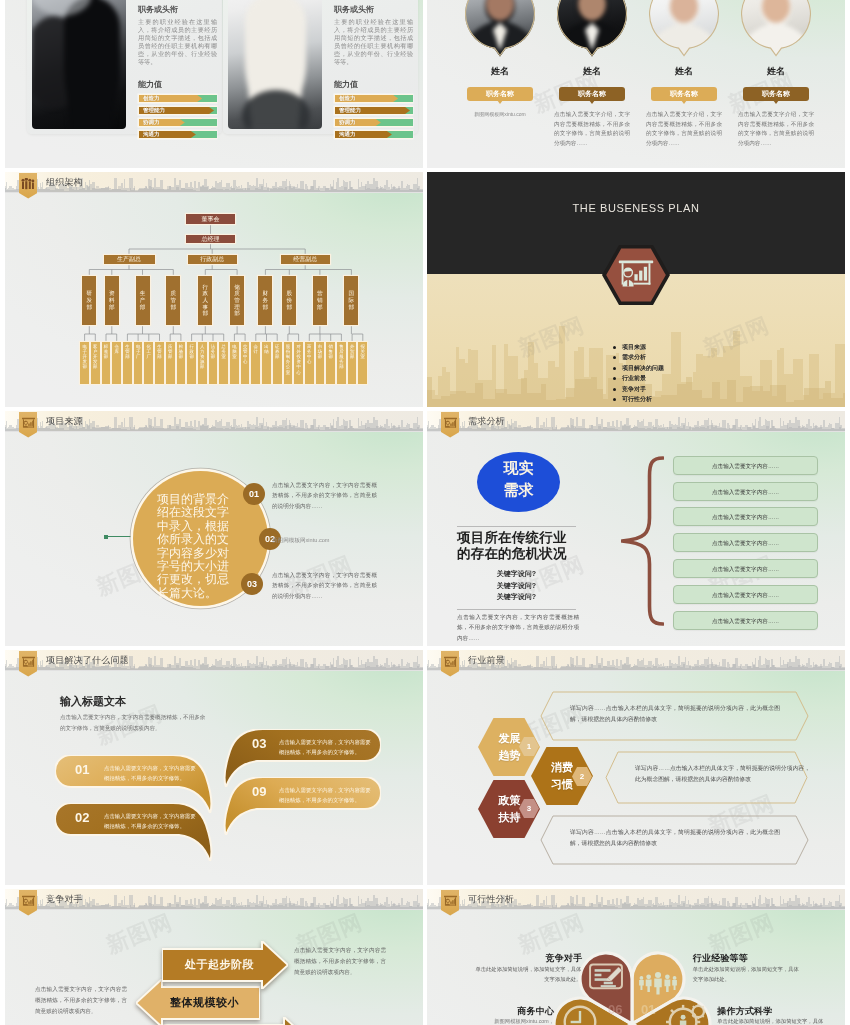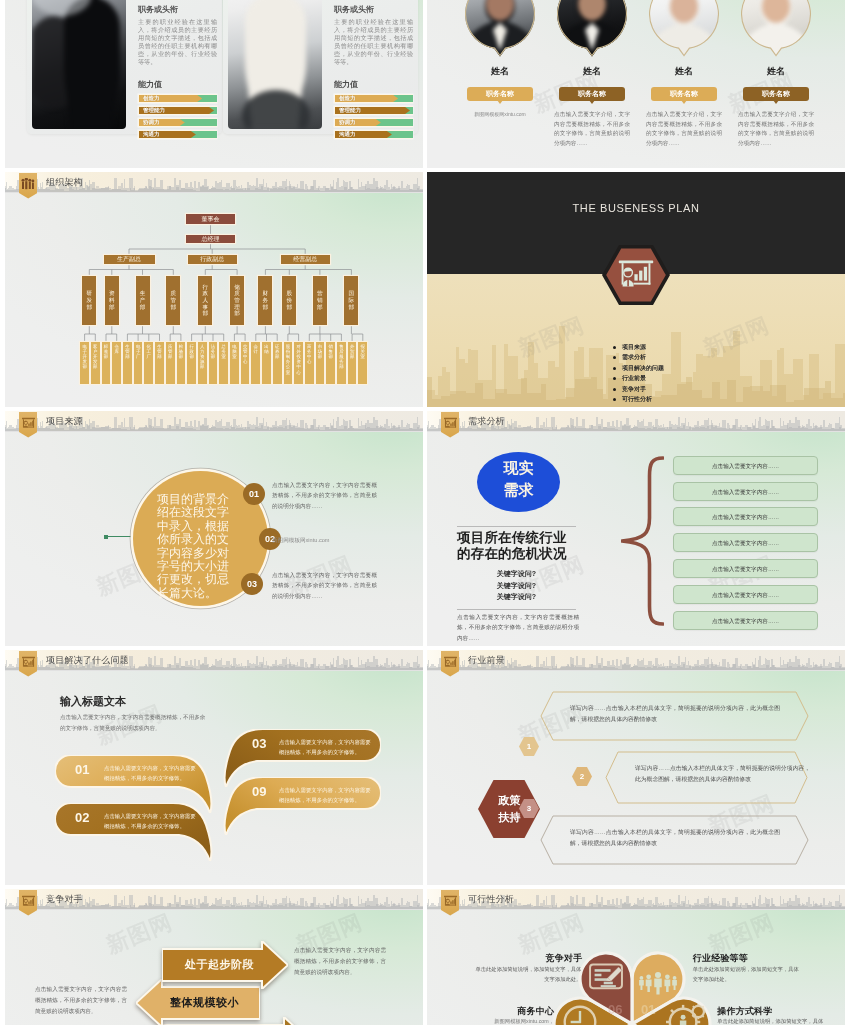--- a/index.html
+++ b/index.html
@@ -843,27 +843,41 @@
     <div class="s8txt x1">详写内容……点击输入本栏的具体文字，简明扼要的说明分项内容，此为概念图解，请根据您的具体内容酌情修改</div>
     <svg class="s8tbox b2" viewBox="0 0 203 53">
       <polygon points="13,1 190,1 202,26.5 190,52 13,52 1,26.5" fill="none" stroke="#d3bd8c" stroke-width="1"></polygon>
     </svg>
     <div class="s8txt x2">详写内容……点击输入本栏的具体文字，简明扼要的说明分项内容，此为概念图解，请根据您的具体内容酌情修改</div>
     <svg class="s8tbox b3" viewBox="0 0 269 50">
       <polygon points="13,1 256,1 268,25 256,49 13,49 1,25" fill="none" stroke="#b8b0a4" stroke-width="1"></polygon>
     </svg>
     <div class="s8txt x3">详写内容……点击输入本栏的具体文字，简明扼要的说明分项内容，此为概念图解，请根据您的具体内容酌情修改</div>
 
+    <div class="s8hex h1">
+      <svg viewBox="0 0 62 58" width="62" height="58">
+          <polygon points="15.5,0 46.5,0 62,29 46.5,58 15.5,58 0,29" fill="#ddb161"></polygon>
+        </svg>
+      <span class="hl1">发展</span>
+      <span class="hl2">趋势</span>
+    </div>
     <div class="s8n hn1">
       <svg viewBox="0 0 20 19" width="20" height="19">
           <polygon points="5,0 15,0 20,9.5 15,19 5,19 0,9.5" fill="#e3c58f"></polygon>
         </svg>
       <span>1</span>
     </div>
 
+    <div class="s8hex h2">
+      <svg viewBox="0 0 62 58" width="62" height="58">
+          <polygon points="15.5,0 46.5,0 62,29 46.5,58 15.5,58 0,29" fill="#ad7318"></polygon>
+        </svg>
+      <span class="hl1">消费</span>
+      <span class="hl2">习惯</span>
+    </div>
     <div class="s8n hn2">
       <svg viewBox="0 0 20 19" width="20" height="19">
           <polygon points="5,0 15,0 20,9.5 15,19 5,19 0,9.5" fill="#dfb779"></polygon>
         </svg>
       <span>2</span>
     </div>
 
     <div class="s8hex h3">
       <svg viewBox="0 0 62 58" width="62" height="58">
           <polygon points="15.5,0 46.5,0 62,29 46.5,58 15.5,58 0,29" fill="#8b4030"></polygon>

